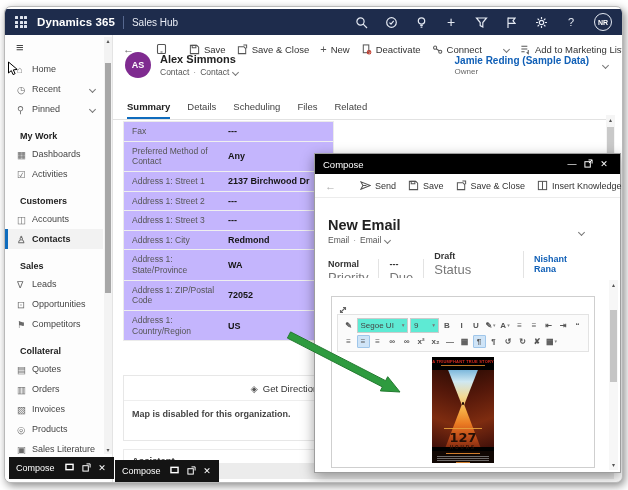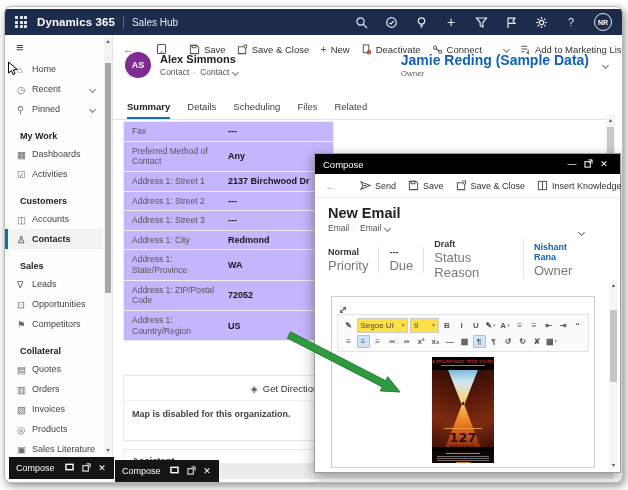--- a/index.html
+++ b/index.html
@@ -50,21 +50,21 @@
   .cmd svg{stroke:#555;fill:none;stroke-width:1.1;}
   .vdiv{width:1px;height:14px;background:#ddd;}
   .back{font-size:11px;color:#666;}
   .rec-head{position:absolute;left:120px;top:40px;right:14px;height:36px;display:flex;align-items:center;}
   .avatar-lg{width:26px;height:26px;border-radius:50%;background:var(--avatar);color:#fff;font-size:9px;
     font-weight:700;display:flex;align-items:center;justify-content:center;flex:0 0 26px;}
   .rec-txt{margin-left:9px;}
   .rec-name{font-size:11px;font-weight:700;color:#222;}
   .rec-sub{font-size:8.5px;color:#555;display:flex;align-items:center;gap:4px;margin-top:2px;}
   .owner-box{margin-left:auto;text-align:left;margin-right:14px;cursor:pointer;}
-  .owner-name{font-size:14px;font-weight:700;color:var(--link);}
+  .owner-name{font-size:10px;font-weight:700;color:var(--link);}
   .owner-lab{font-size:8px;color:#666;margin-top:1px;}
   .tabs{position:absolute;left:108px;top:94px;right:8px;height:19px;border-bottom:1px solid #e2e2e2;
     display:flex;gap:17px;padding-left:14px;font-size:9.5px;color:#444;}
   .tab{cursor:pointer;padding-bottom:4px;border-bottom:2.5px solid transparent;}
   .tab.active{font-weight:700;color:#222;border-bottom-color:var(--accent);}
 
   
   .fields-card{position:absolute;left:118px;top:114px;width:211px;border:1px solid #ebebeb;background:#c4b5fd;}
   .f-row{display:flex;align-items:center;padding:4px 8px;border-bottom:1px solid #efefef;min-height:19px;}
   .f-row:last-child{border-bottom:none;}
@@ -83,21 +83,21 @@
   
   .compose{position:absolute;left:309px;top:146px;width:307px;height:320px;background:#fff;
     border:1px solid #9d9d9d;box-shadow:0 4px 12px rgba(0,0,0,.38);z-index:10;}
   .c-title{height:20px;background:var(--titlebar);color:#fff;display:flex;align-items:center;padding:0 8px;}
   .c-title .t{font-size:9.5px;flex:1;}
   .winbtn{width:16px;text-align:center;font-size:9px;cursor:pointer;color:#fff;}
   .winbtn svg{stroke:#fff;fill:none;stroke-width:1.1;}
   .c-cmd{height:24px;display:flex;align-items:center;gap:12px;padding:0 10px;font-size:9px;color:#333;
     border-bottom:1px solid #ececec;}
   .c-head{padding:7px 13px 0;}
-  .c-titletxt{font-size:14.5px;font-weight:700;color:#222;}
+  .c-titletxt{font-size:14.5px;font-weight:700;color:#222;margin-top:12px;}
   .c-sub{font-size:8.5px;color:#555;display:flex;align-items:center;gap:4px;margin-top:2px;}
   .c-status{display:flex;align-items:center;margin-top:6px;}
   .cs-cell{padding-right:10px;margin-right:10px;border-right:1px solid #e3e3e3;cursor:pointer;}
   .cs-cell:last-of-type{border-right:none;}
   .cs-v{font-size:9px;font-weight:700;color:#333;}
   .cs-v.link{color:var(--link);}
   .cs-l{font-size:13px;color:#777;margin-top:1px;}
   .c-tabrow{margin-top:7px;border-bottom:1px solid #e3e3e3;padding:0 13px;height:17px;}
   .c-tab{display:inline-block;font-size:9.5px;font-weight:700;color:#222;
     border-bottom:2.5px solid var(--accent);padding-bottom:3px;cursor:pointer;}
@@ -105,21 +105,21 @@
   .ed-card{position:absolute;left:16px;top:18px;width:264px;height:172px;border:1px solid #cfcfcf;background:#fff;}
   .ed-expand{position:absolute;left:6px;top:4px;cursor:pointer;}
   .ed-toolbar{position:absolute;left:5px;right:5px;top:17px;height:38px;background:#fbfbfb;
     border:1px solid #e3e3e3;padding:2px 4px;}
   .tb-row{display:flex;align-items:center;gap:1.5px;height:16px;}
   .tb{min-width:13px;height:13px;display:flex;align-items:center;justify-content:center;font-size:8px;
     color:#555;cursor:pointer;border:1px solid transparent;border-radius:1px;}
   .tb b{font-style:normal;font-weight:600;font-size:8px;color:#555;}
   .tb.active{background:#cfe4f7;border-color:#9fc6ea;}
   .tb.has-dd::after{content:"▾";font-size:5px;margin-left:1px;color:#888;}
-  .dd-box{display:flex;align-items:center;justify-content:space-between;background:#fde047;border:1px solid #ccc;
+  .dd-box{display:flex;align-items:center;justify-content:space-between;background:#5eead4;border:1px solid #ccc;
     height:15px;padding:0 3px;font-size:8px;color:#444;cursor:pointer;}
   .dd-box .car{font-size:5.5px;color:#777;margin-left:4px;}
   .ed-content{position:absolute;left:2px;right:2px;top:58px;bottom:2px;text-align:center;}
   .c-scroll{position:absolute;right:2px;top:2px;bottom:2px;width:9px;background:#f7f7f7;}
   .c-scroll .thumb{position:absolute;left:1px;right:1px;top:30px;height:72px;background:#c5c5c5;}
 
   
   .poster{position:relative;display:inline-block;width:62px;height:106px;background:#000;margin-top:2px;
     overflow:hidden;text-align:center;}
   .p-top{position:absolute;top:0;left:0;right:0;height:13px;background:#000;}

